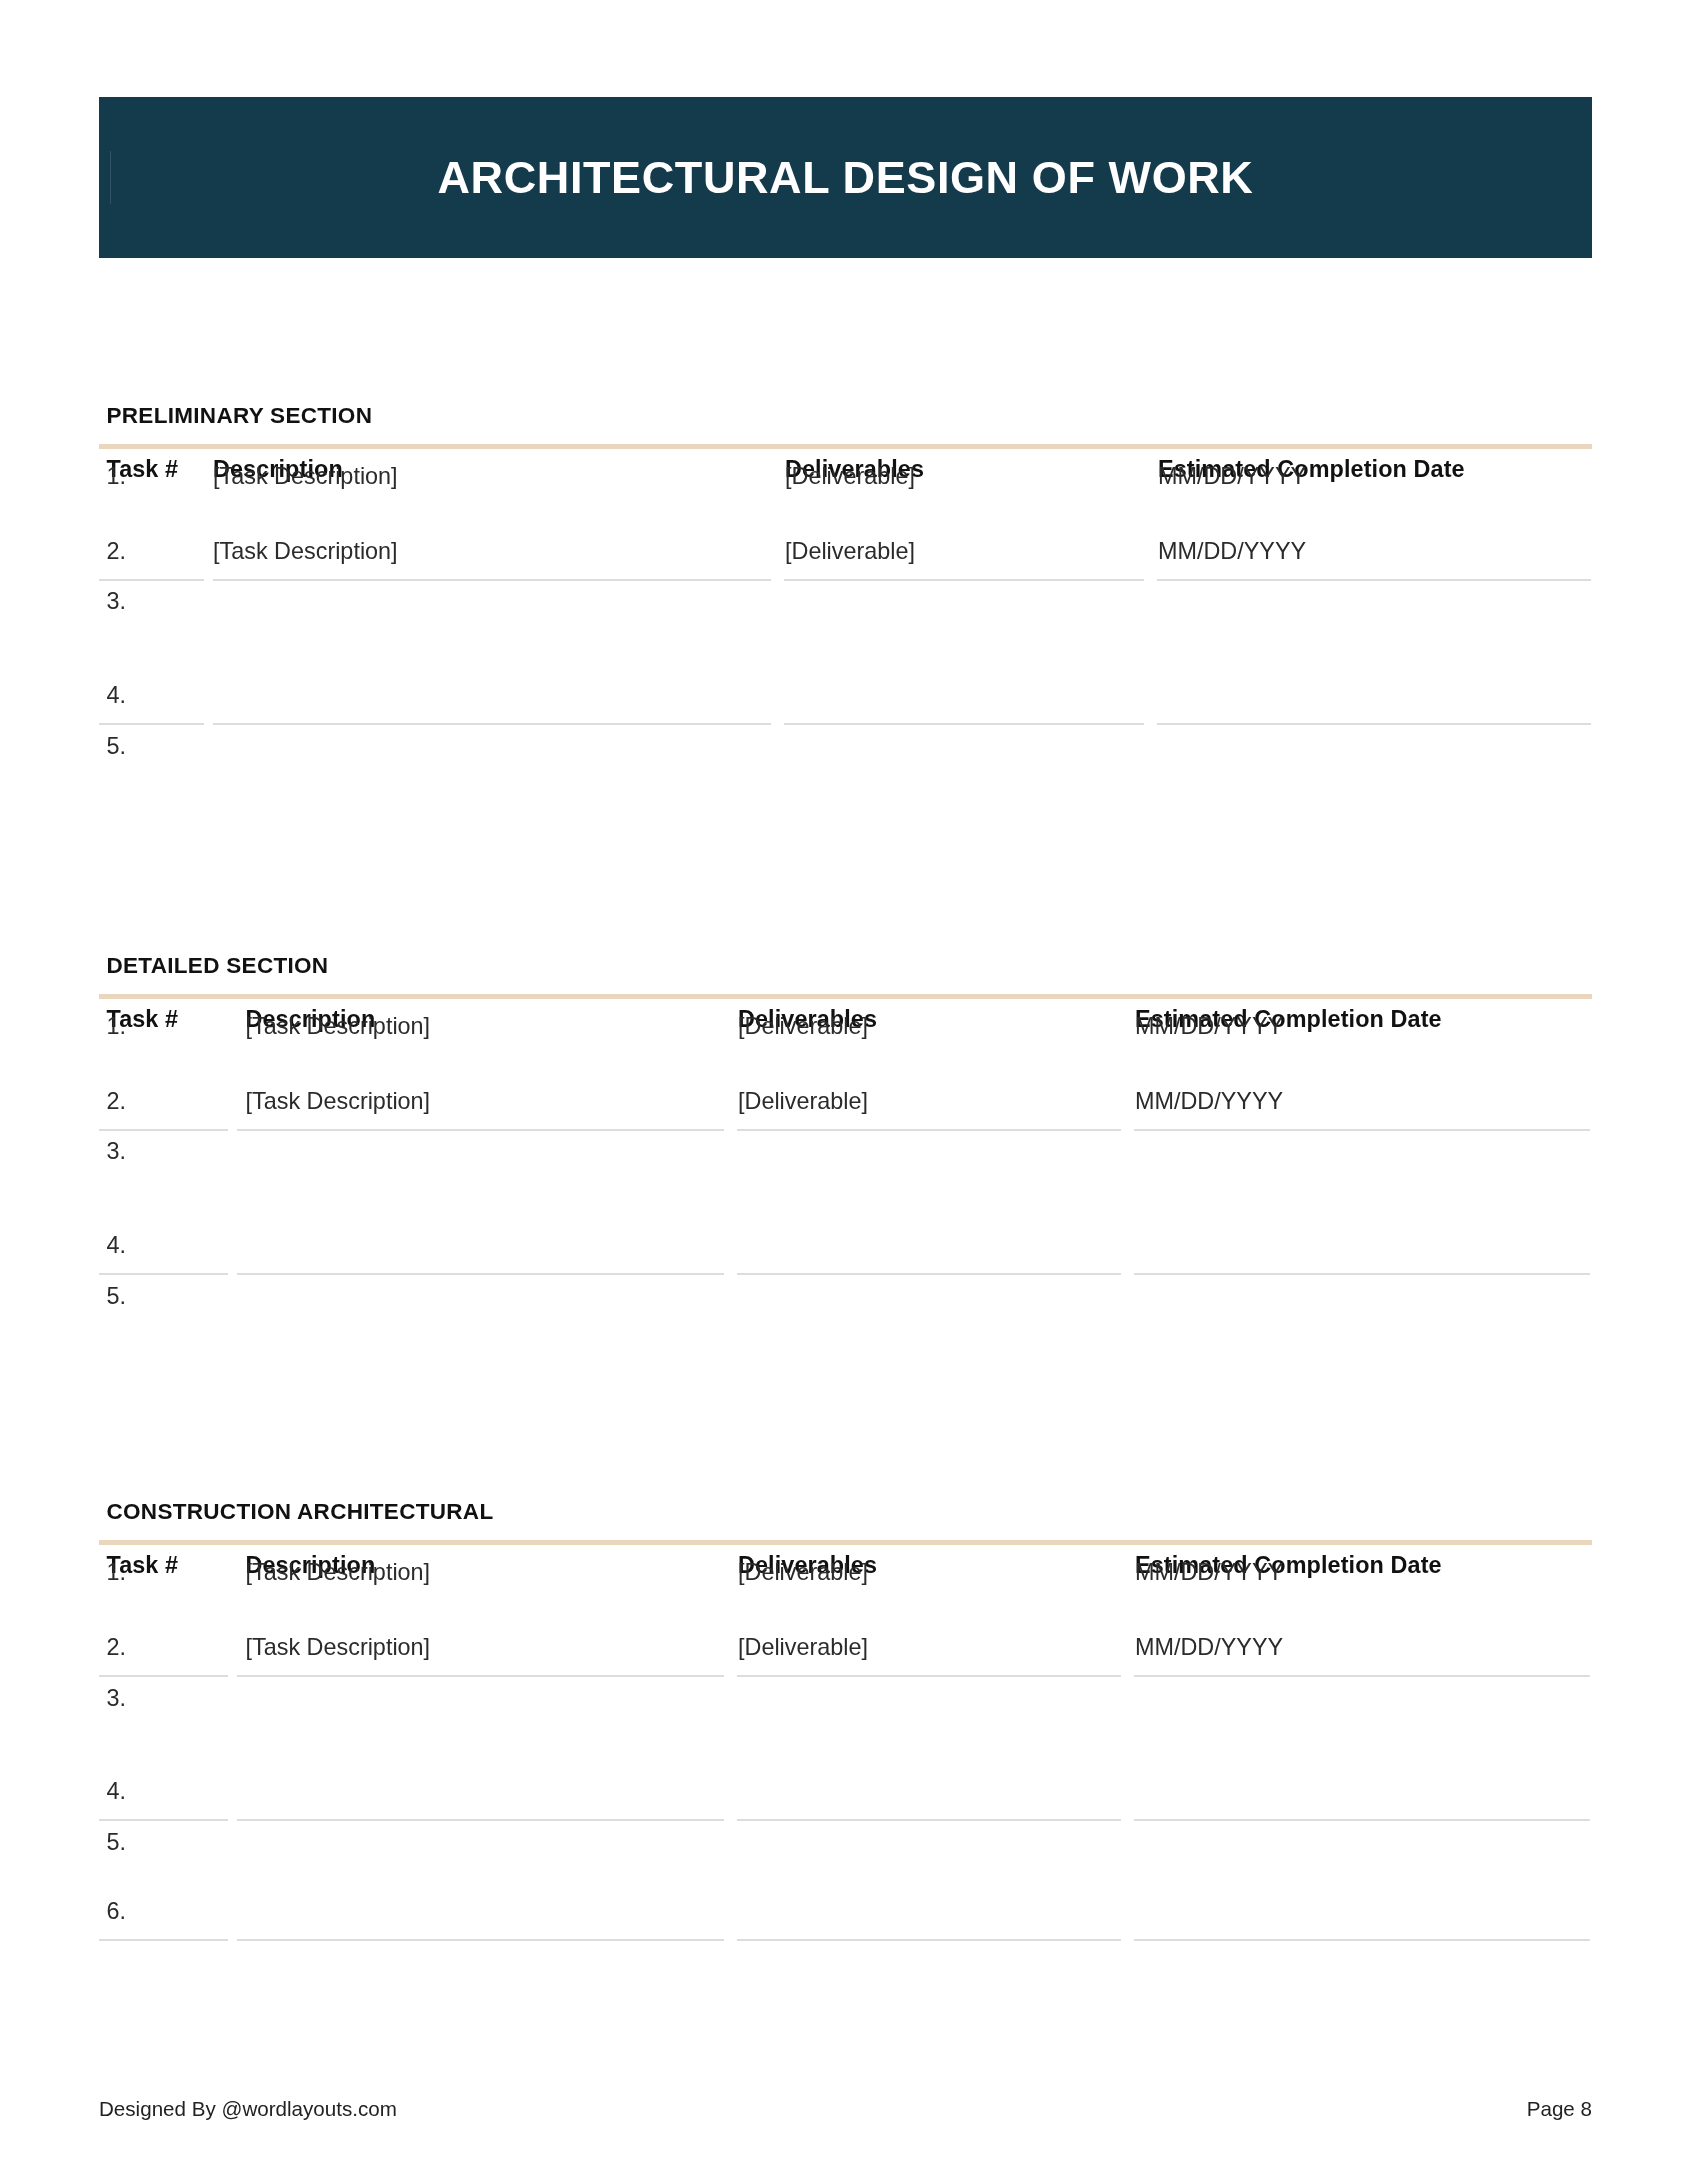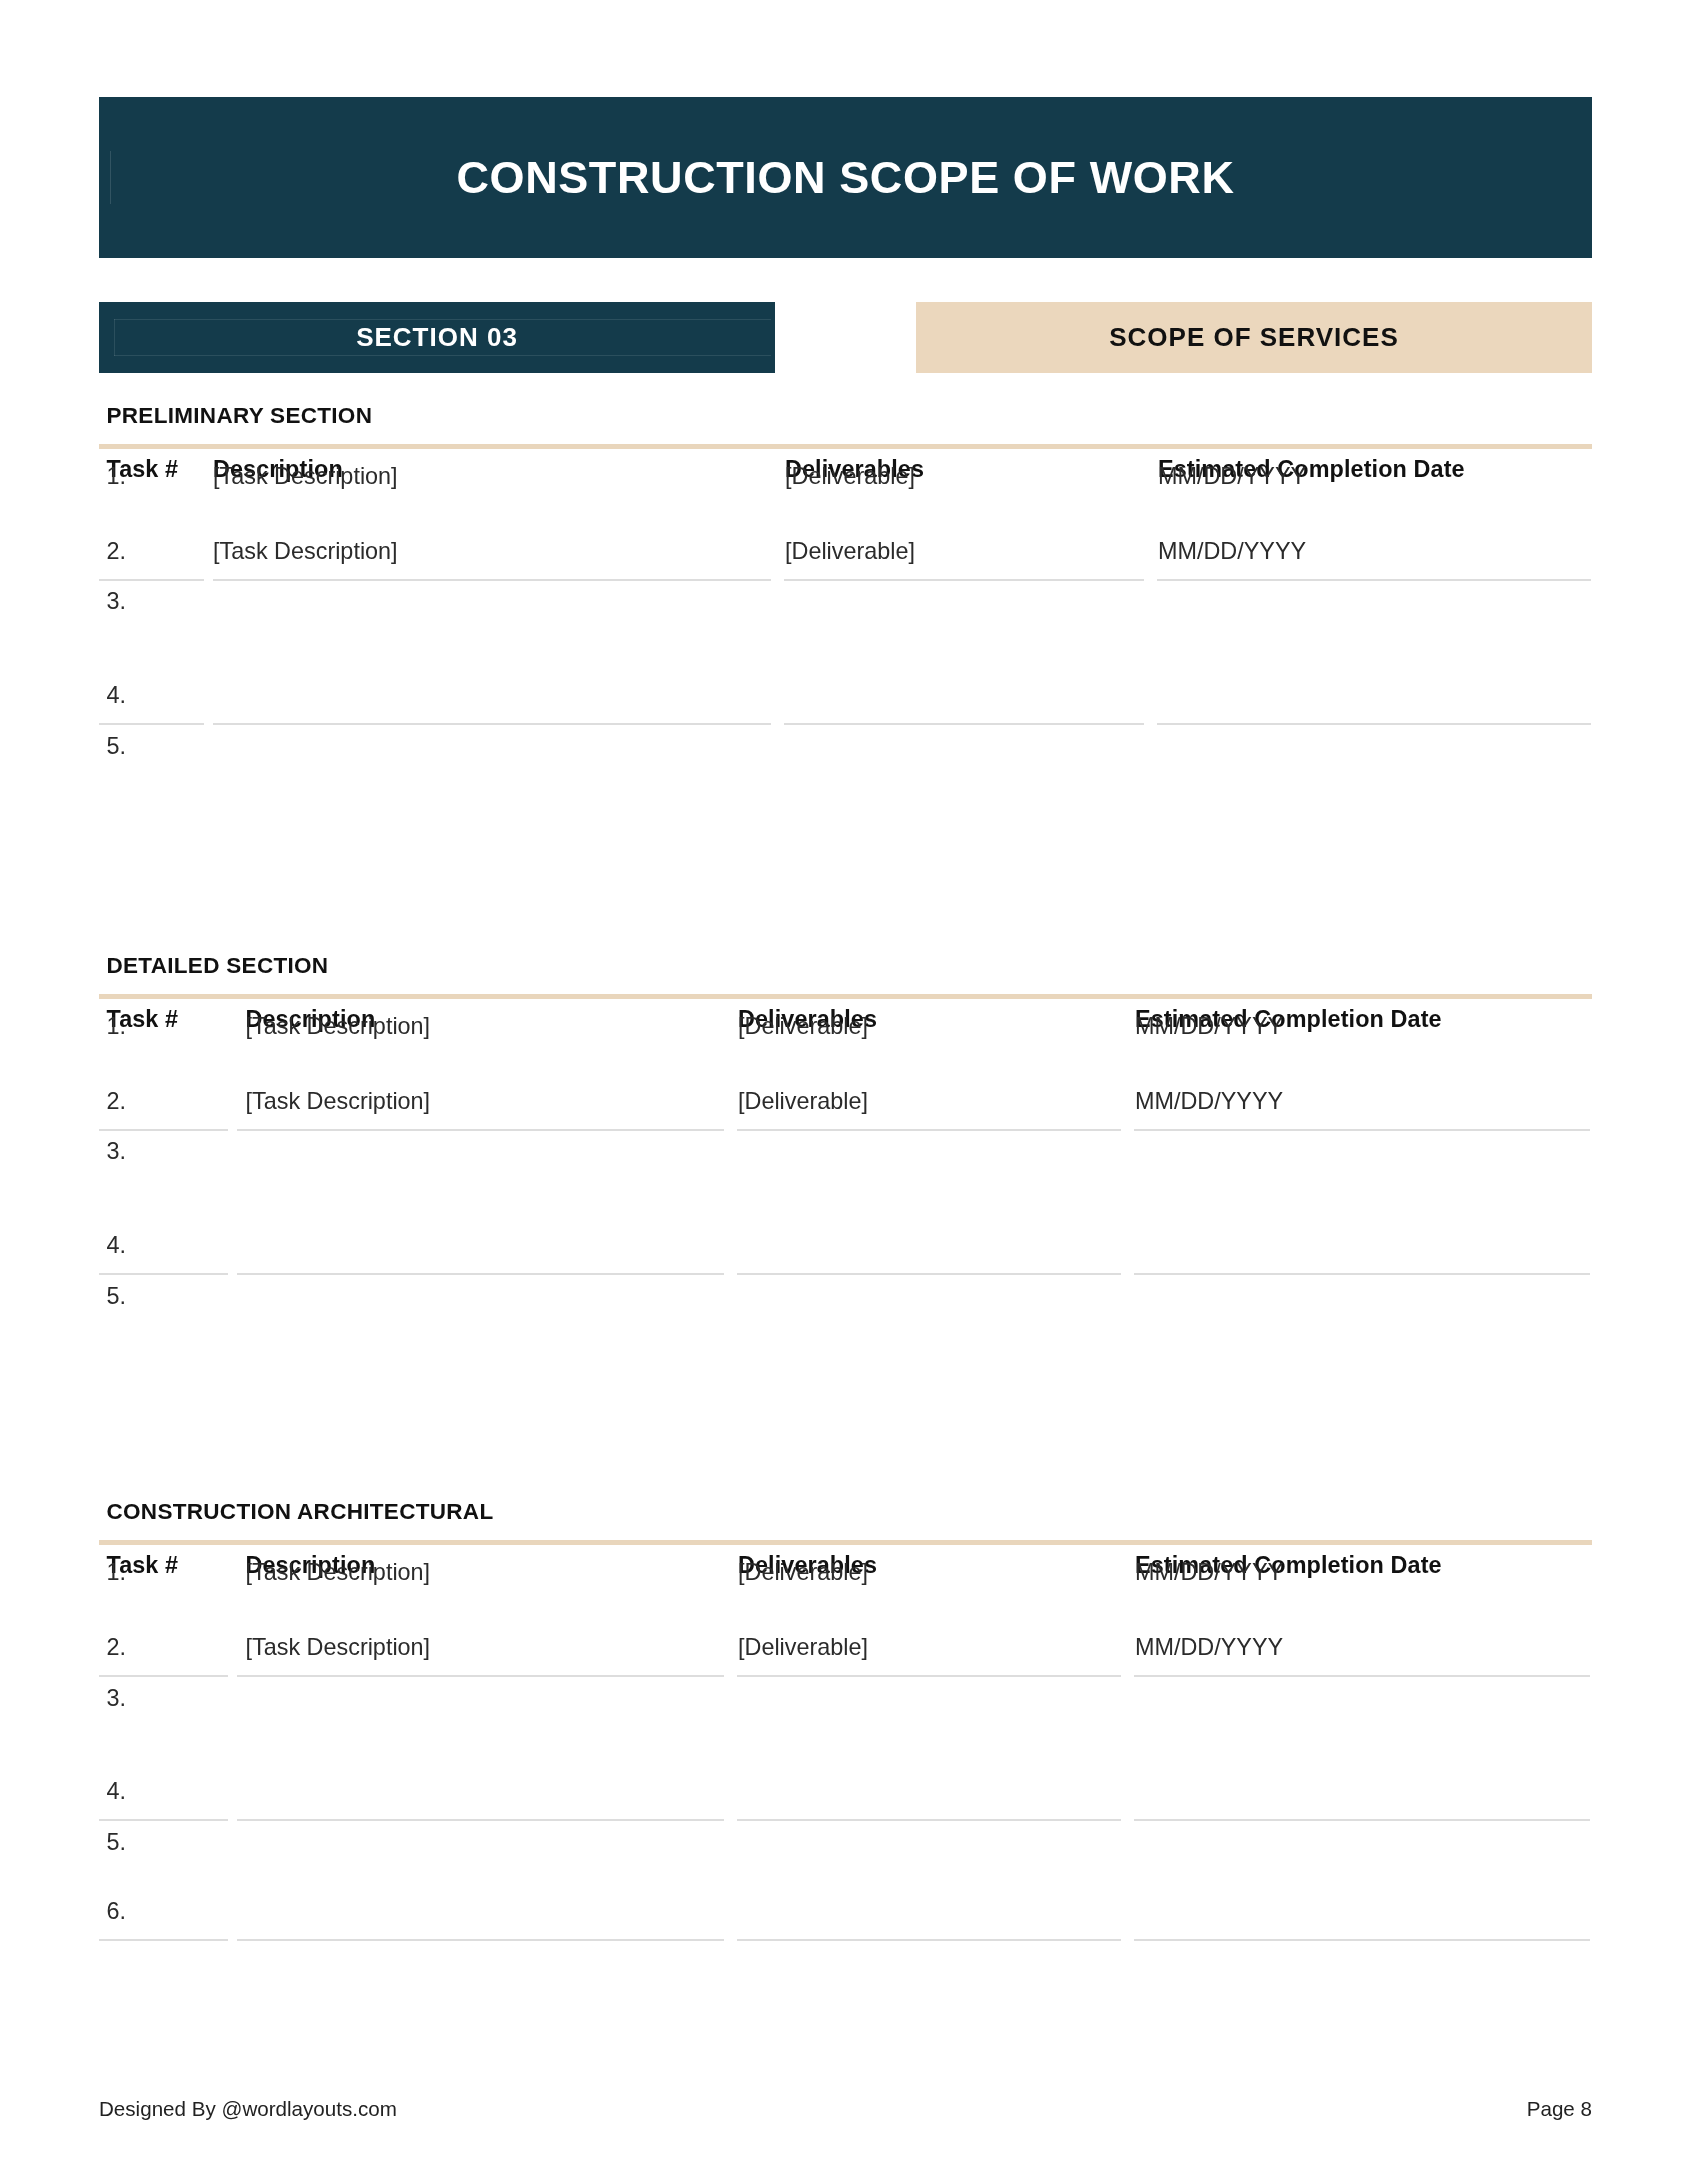--- a/index.html
+++ b/index.html
@@ -196,34 +196,23 @@
     color: #222222;
   }
 </style>
 </head>
 <body>
 
 <div class="page">
 
   <div class="title-banner">
     <div class="inner-rule"></div>
-    <div class="title-text">CONSTRUCTION SCOPE OF WORK</div>
+    <div class="title-text">ARCHITECTURAL DESIGN OF WORK</div>
   </div>
 
-  <div class="banner-row">
-    <div class="banner banner-left">
-      <div class="inner-rule-v"></div>
-      <div class="inner-rule-h1"></div>
-      <div class="inner-rule-h2"></div>
-      <div class="banner-label">SECTION 03</div>
-    </div>
-    <div class="banner banner-right">
-      <div class="banner-label">SCOPE OF SERVICES</div>
-    </div>
-  </div>
 
   <div id="sections-host">
       <div class="section colsA" style="top: 403px;">
         <div class="section-title">PRELIMINARY SECTION</div>
         <div class="section-rule"></div>
         <div class="thead">
           <div class="cell c-task">Task #</div>
           <div class="cell c-desc">Description</div>
           <div class="cell c-deliv">Deliverables</div>
           <div class="cell c-date">Estimated Completion Date</div>

